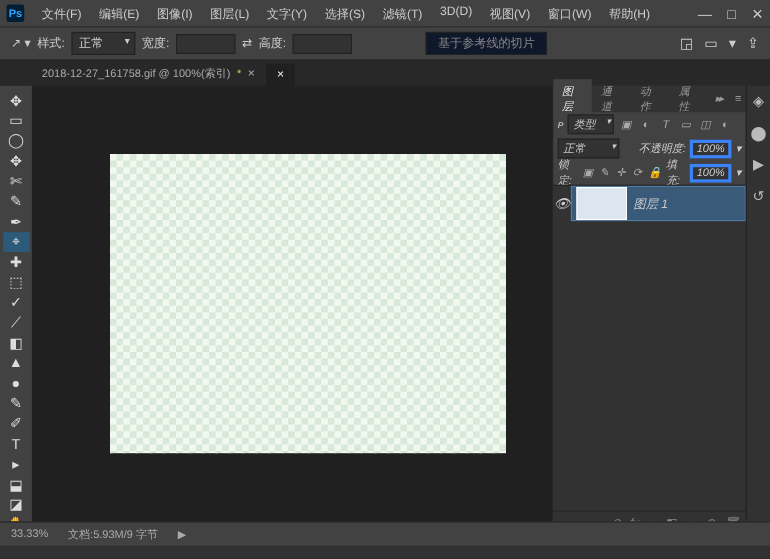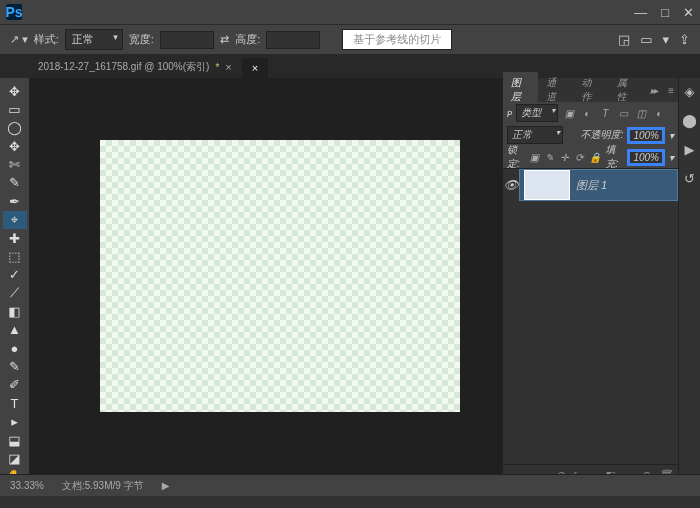--- a/index.html
+++ b/index.html
@@ -1,26 +1,26 @@
 <!DOCTYPE html>
 <html><head>
 <meta charset="utf-8">
 <style>
 * { margin: 0; padding: 0; box-sizing: border-box; font-family: "Microsoft YaHei", sans-serif; }
 body { width: 700px; height: 508px; background: #323232; color: #ccc; font-size: 11px; overflow: hidden; position: relative; }
 .titlebar { height: 24px; background: #424242; display: flex; align-items: center; padding: 0 6px; }
-.logo { width: 16px; height: 16px; background: #001e36; color: #31a8ff; display: flex; align-items: center; justify-content: center; font-weight: bold; font-size: 14px; border-radius: 2px; }
+.logo { width: 16px; height: 16px; background: #001e36; color: #31a8ff; display: flex; align-items: center; justify-content: center; font-weight: bold; font-size: 10px; border-radius: 2px; }
 .menus { display: flex; margin-left: 8px; gap: 0; }
 .menus span { padding: 4px 8px; cursor: default; }
 .winctrl { margin-left: auto; display: flex; gap: 14px; font-size: 13px; }
 .optbar { height: 30px; background: #424242; border-top: 1px solid #2a2a2a; display: flex; align-items: center; padding: 0 10px; gap: 6px; }
 .optbar .sel { background: #323232; border: 1px solid #222; padding: 2px 28px 2px 6px; position: relative; }
 .optbar .sel::after { content: "▾"; position: absolute; right: 4px; top: 2px; font-size: 9px; }
 .optbar .inp { background: #323232; border: 1px solid #222; width: 54px; height: 18px; }
-.optbar .btn { background: #ffffff; border: 1px solid #222; padding: 2px 10px; color: #888; }
+.optbar .btn { background: #0f172a; border: 1px solid #222; padding: 2px 10px; color: #888; margin-left: 45px; }
 .tabbar { height: 24px; background: #282828; display: flex; align-items: flex-end; padding-left: 28px; }
 .tab { padding: 4px 10px; font-size: 10px; color: #aaa; display: flex; gap: 6px; align-items: center; }
 .tab.active { background: #202020; color: #eee; }
 .tab .x { font-size: 11px; }
 .tab .dot { color: #cc6; }
 .body { position: absolute; top: 78px; bottom: 22px; left: 0; right: 0; display: flex; }
 .toolbox { width: 30px; background: #424242; border-right: 1px solid #222; display: flex; flex-direction: column; align-items: center; padding-top: 4px; gap: 0; }
 .toolbox .t { width: 24px; height: 20px; display: flex; align-items: center; justify-content: center; font-size: 13px; color: #ddd; cursor: default; }
 .toolbox .t.sel { background: #2c5a7a; }
 .canvas-area { flex: 1; background: #202020; position: relative; }
@@ -46,20 +46,33 @@
 .thumb { width: 46px; height: 30px; background: #dde6f0; border: 1px solid #fff; }
 .pfoot { height: 22px; background: #323232; border-top: 1px solid #222; display: flex; align-items: center; justify-content: flex-end; gap: 8px; padding: 0 6px; font-size: 11px; color: #888; }
 .status { position: absolute; bottom: 12px; left: 0; right: 0; height: 22px; background: #424242; display: flex; align-items: center; padding: 0 10px; gap: 18px; font-size: 10px; color: #aaa; border-top: 1px solid #222; }
 .right-icons { margin-left: auto; display: flex; gap: 10px; font-size: 13px; }
 </style>
 </head>
 <body>
 
 <div class="titlebar">
   <div class="logo">Ps</div>
+  <div class="menus">
+    <span>文件(F)</span>
+    <span>编辑(E)</span>
+    <span>图像(I)</span>
+    <span>图层(L)</span>
+    <span>文字(Y)</span>
+    <span>选择(S)</span>
+    <span>滤镜(T)</span>
+    <span>3D(D)</span>
+    <span>视图(V)</span>
+    <span>窗口(W)</span>
+    <span>帮助(H)</span>
+  </div>
   <div class="winctrl">
     <span>—</span>
     <span>□</span>
     <span>✕</span>
   </div>
 </div>
 
 <div class="optbar">
   <span>↗ ▾</span>
   <span>样式:</span>

